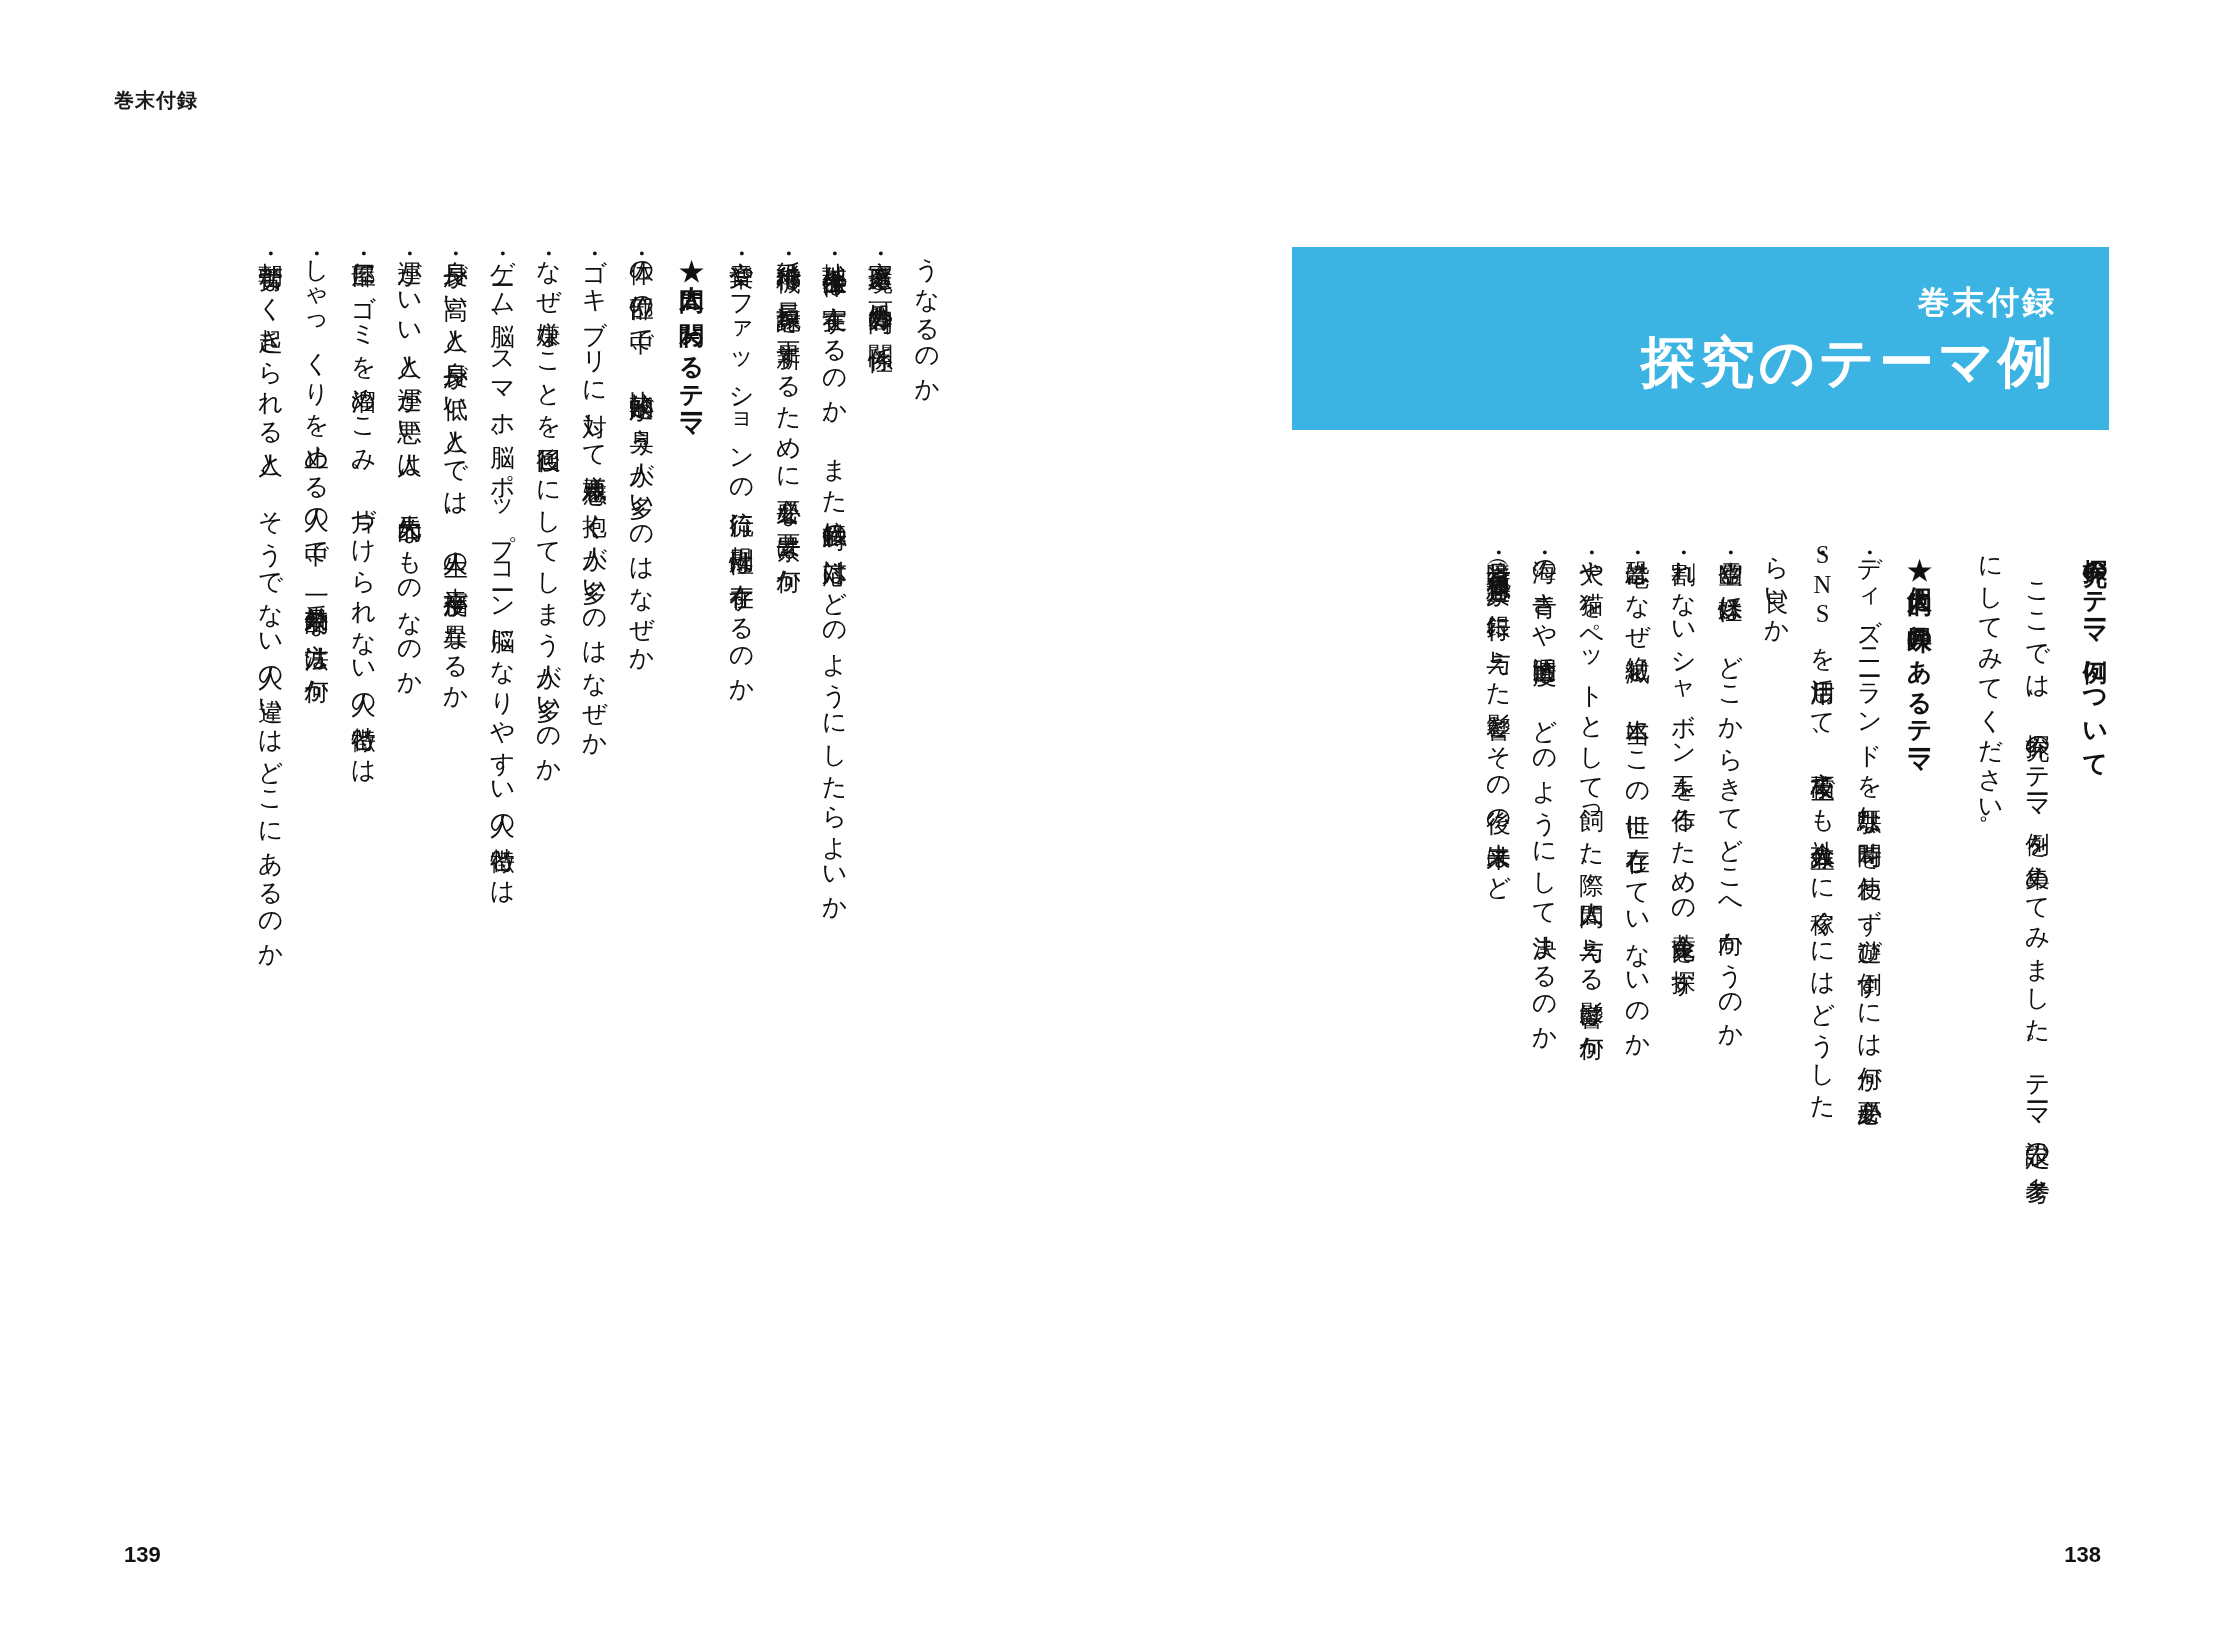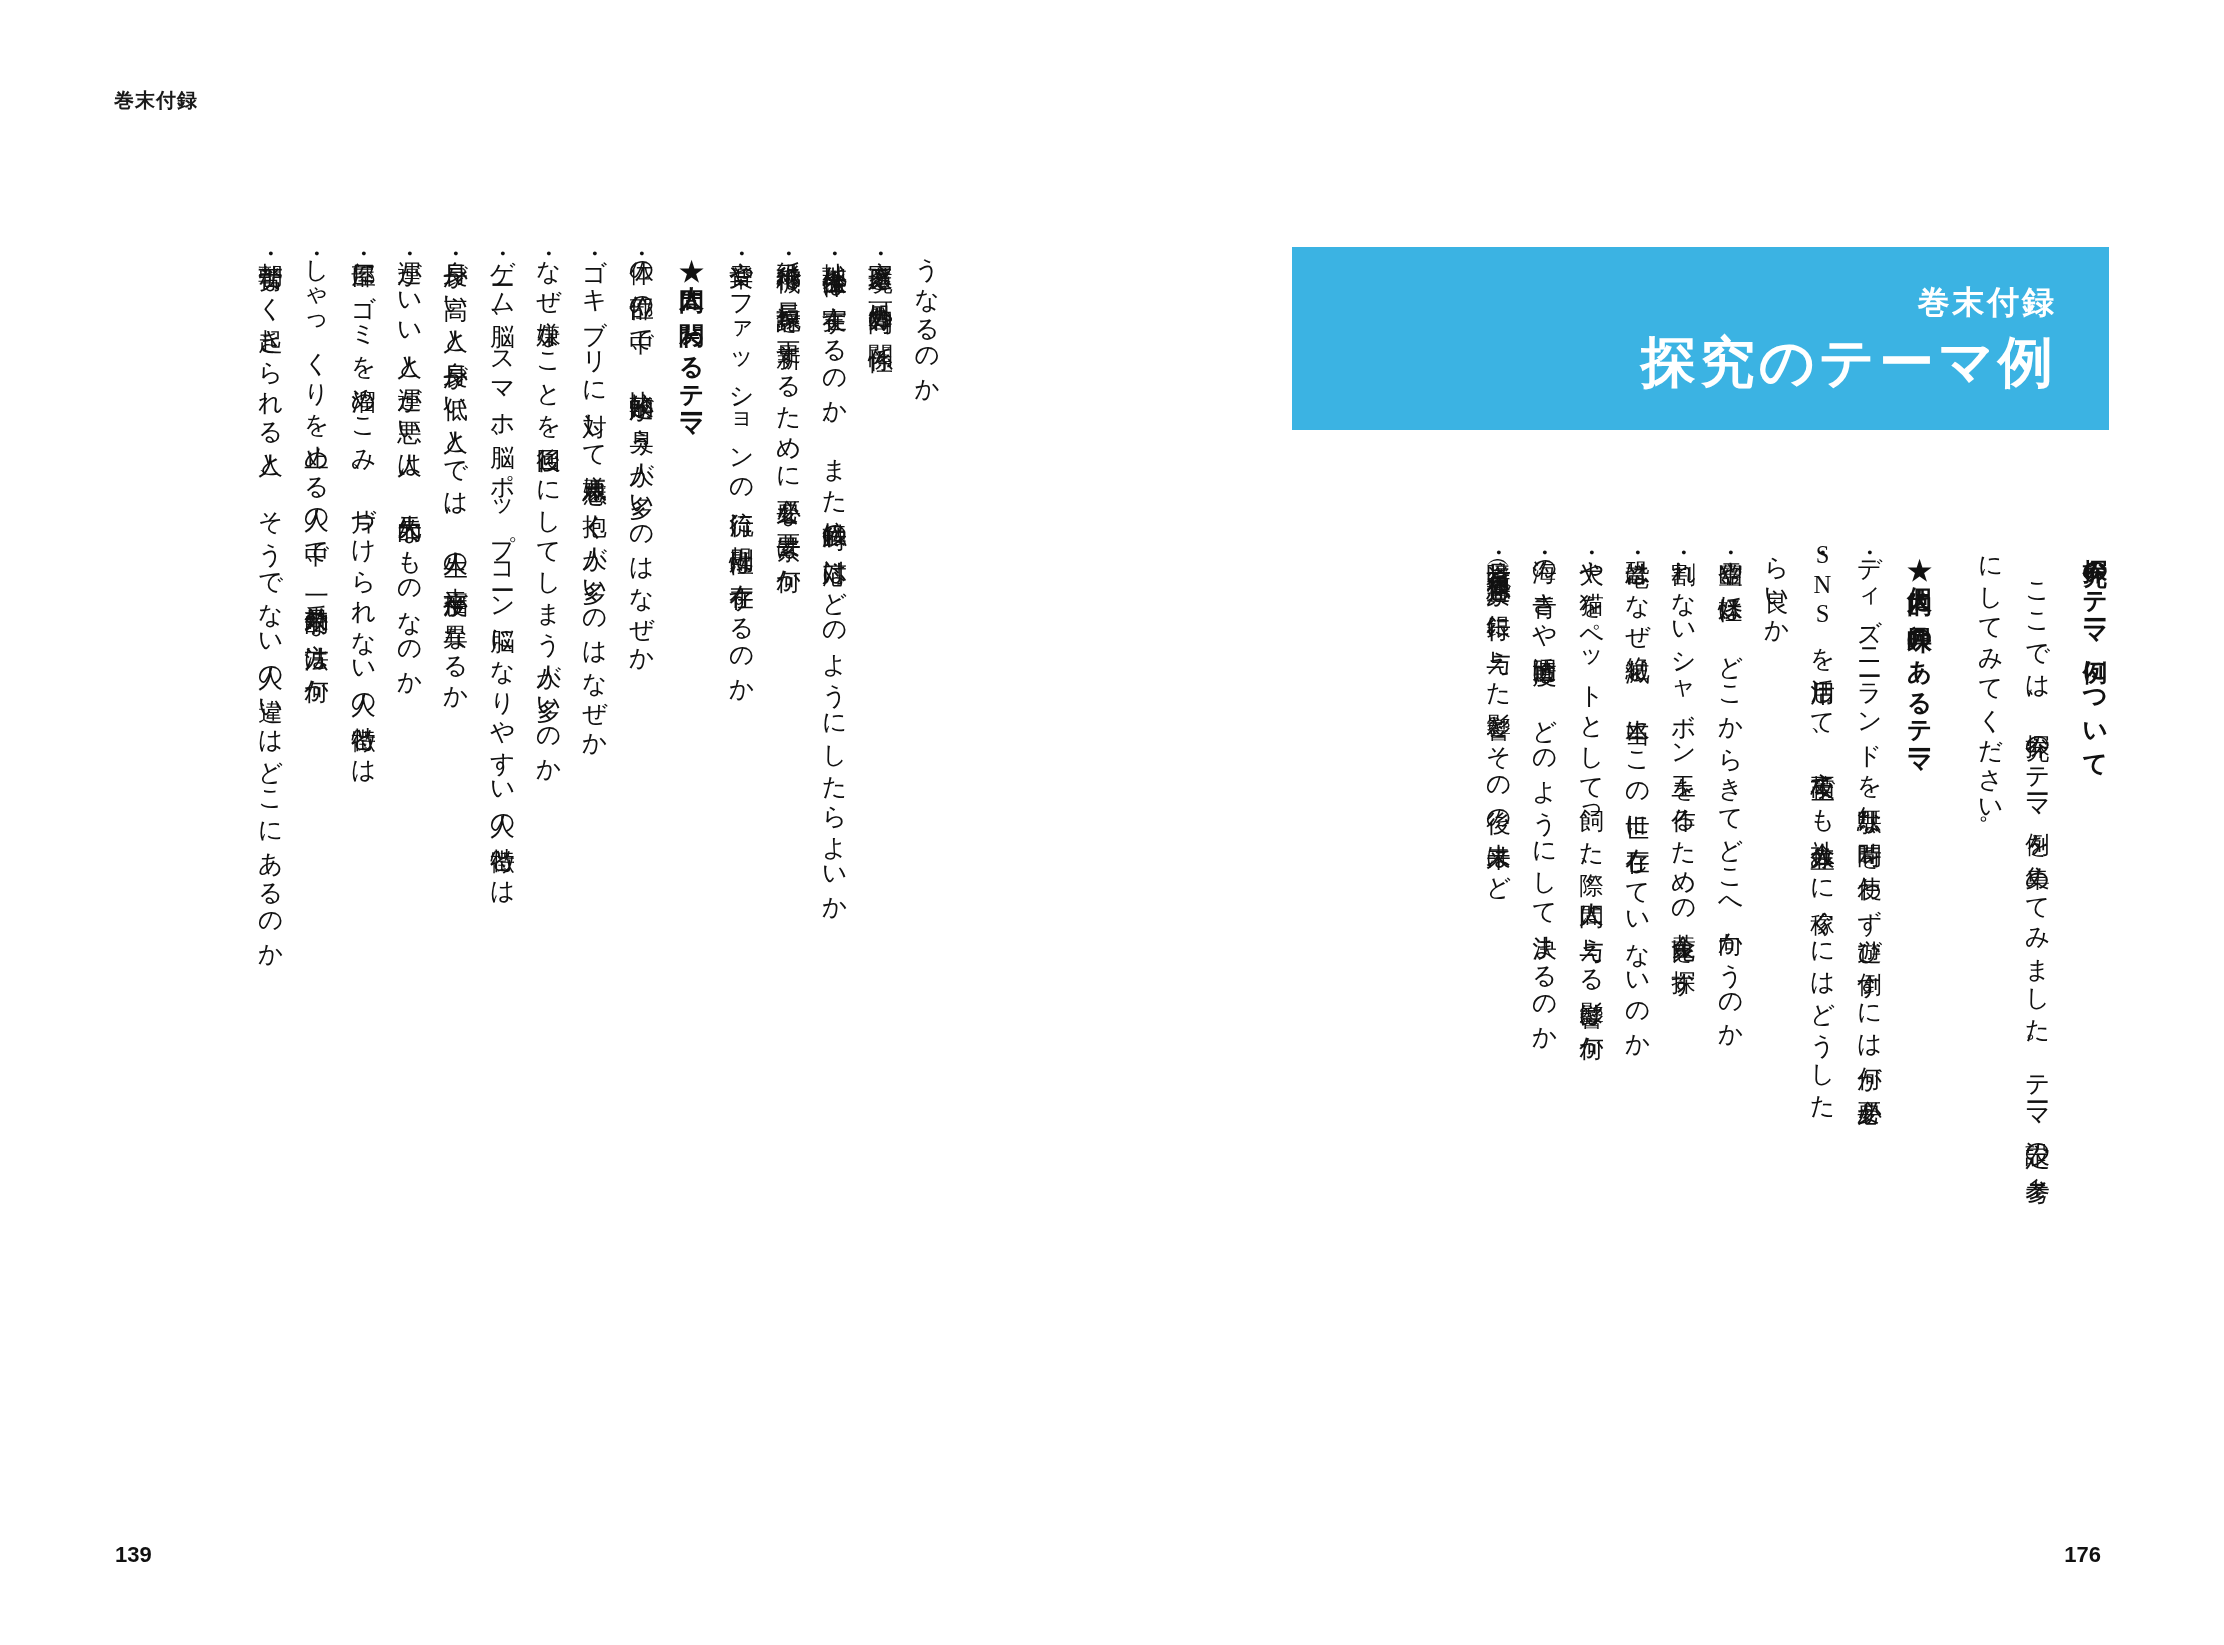--- a/index.html
+++ b/index.html
@@ -38,21 +38,21 @@
 
   
   .folio {
     position: absolute;
     bottom: 77px;
     font-family: "Liberation Sans", sans-serif;
     font-weight: 700;
     font-size: 22px;
     color: #111111;
   }
-  .folio-left  { left: 115px; }
+  .folio-left  { left: 124px; }
   .folio-right { right: 124px; }
 
   
   .title-band {
     position: absolute;
     left: 1292px;
     top: 210px;
     width: 817px;
     height: 183px;
     background: #3bb3e3;
@@ -138,21 +138,21 @@
     <div class="vitem" style="right: 290px; height: 695px;">・SNSを活用して、高校生でも社会人並みに稼ぐにはどうした</div>
     <div class="vitem" style="right: 336px; height: 193px;">ら良いか</div>
     <div class="vitem" style="right: 382px; height: 541px;">・幽霊や妖怪は、どこからきてどこへ向かうのか</div>
     <div class="vitem" style="right: 429px; height: 599px;">・割れないシャボン玉を作るための黄金比を探す</div>
     <div class="vitem" style="right: 475px; height: 676px;">・恐竜はなぜ絶滅し、本当にこの世に存在していないのか</div>
     <div class="vitem" style="right: 521px; height: 695px;">・犬や猫をペットとして飼った際、人間に与える影響は何か</div>
     <div class="vitem" style="right: 568px; height: 618px;">・海の青さや透明度は、どのようにして決まるのか</div>
     <div class="vitem" style="right: 614px; height: 714px;">・暗号資産（仮想通貨）が銀行に与えた影響とその後の未来はど</div>
   </div>
 
-  <div class="folio folio-right">176</div>
+  <div class="folio folio-right">138</div>
 
   <div class="page-left-body">
     <div class="vitem" style="right: 17.4px;  height: 174px;">うなるのか</div>
 
     <div class="vitem" style="right: 64px;  height: 444px;">・家庭環境と可処分時間の関係性</div>
     <div class="vitem" style="right: 110px; height: 966px;">・地球外生命体は実在するのか、また接触時の対応はどのようにしたらよいか</div>
     <div class="vitem" style="right: 156px; height: 763px;">・紙飛行機で最長記録を更新するために必要な要素は何か</div>
     <div class="vitem" style="right: 203px; height: 666px;">・音楽やファッションの流行に規則性は存在するのか</div>
 
     <div class="vitem bold" style="right: 253px; height: 319px;">★人間に関わるテーマ</div>

